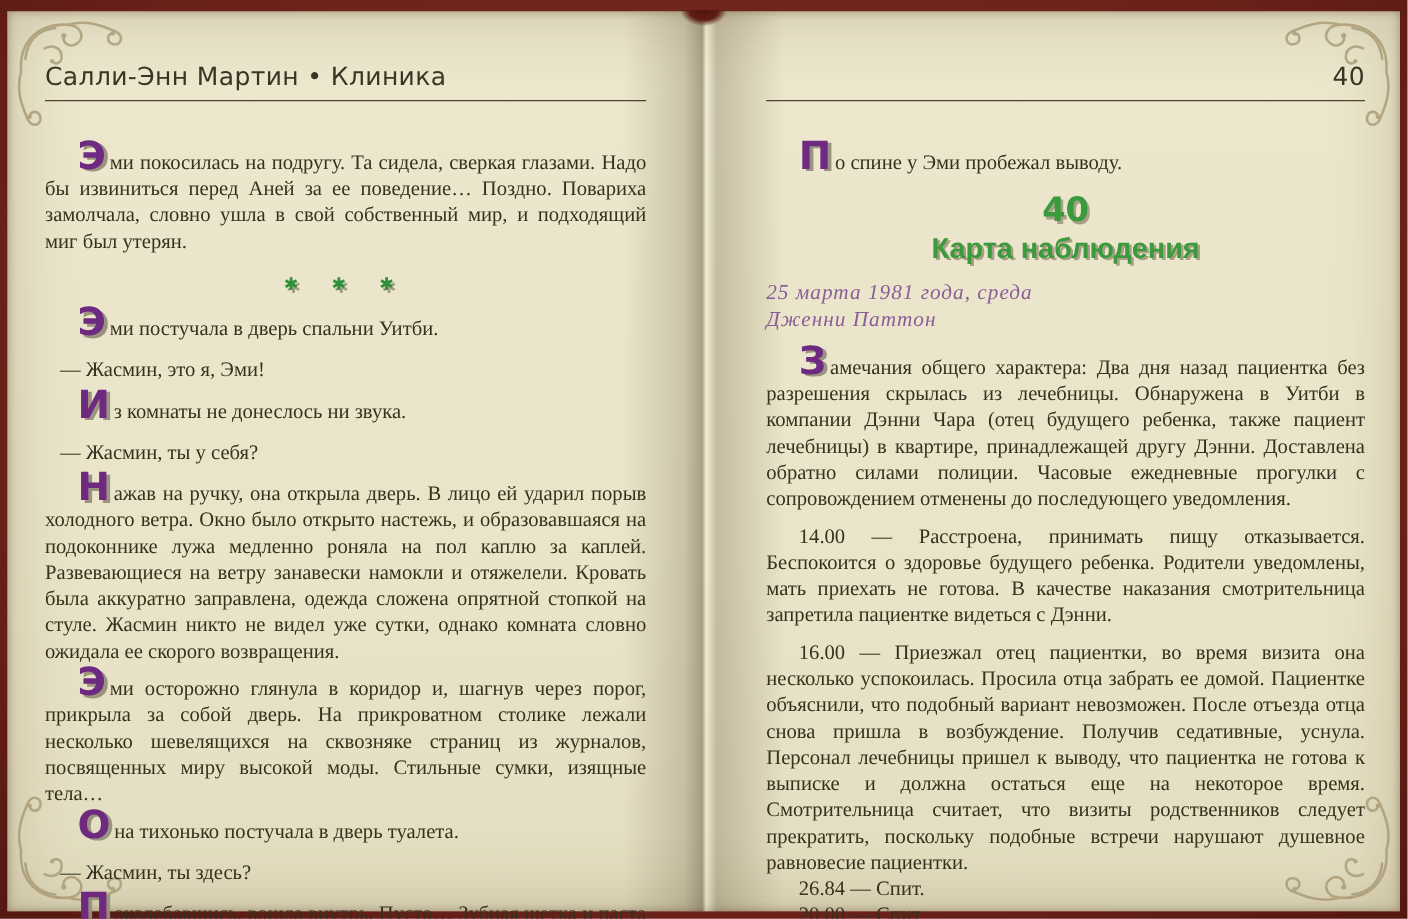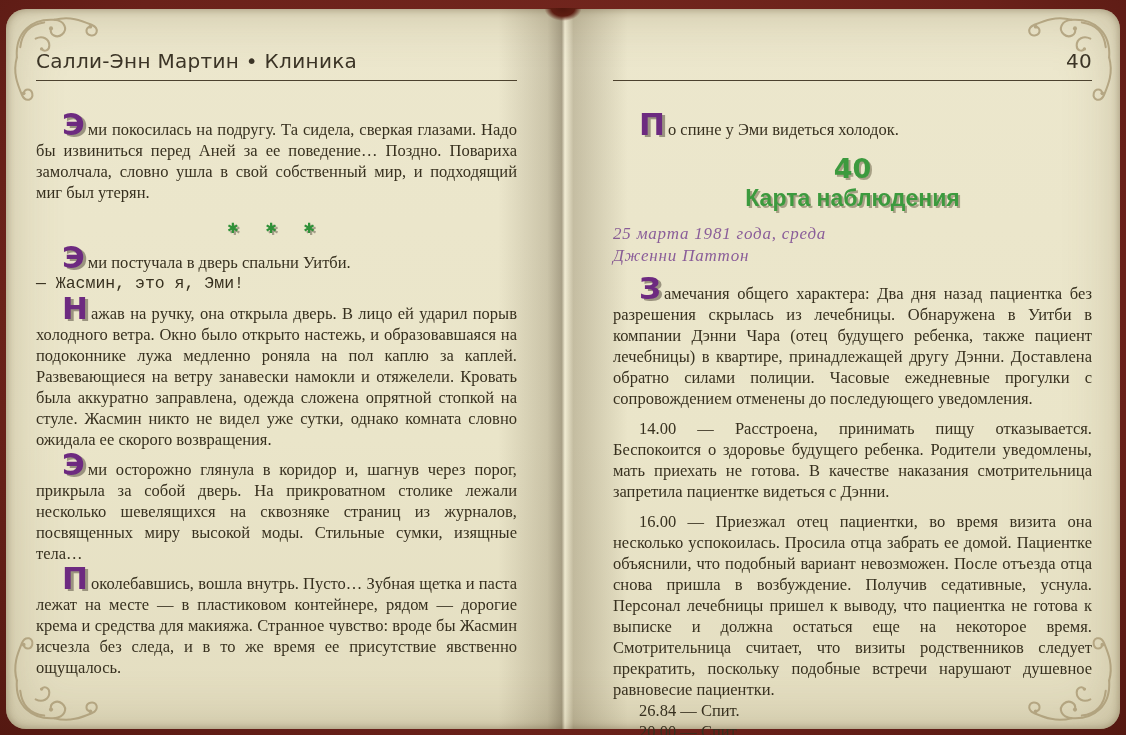--- a/index.html
+++ b/index.html
@@ -4,21 +4,21 @@
 <style>
   html,body{margin:0;padding:0;}
   body{
     width:1126px;height:735px;position:relative;overflow:hidden;
     background:radial-gradient(ellipse at 50% 40%, #7c2b22 0%, #6a211a 70%, #541811 100%);
     font-family:"Liberation Serif","DejaVu Serif",serif;
   }
   .book{
     position:absolute;top:9px;left:6px;right:6px;bottom:6px;
     background:linear-gradient(180deg,#ece7cd 0%,#eae5c9 60%,#e3ddc0 100%);
-    border-radius:20px;
+    border-radius:0;
     box-shadow:inset 0 0 55px rgba(115,95,55,.30), inset 0 0 8px rgba(80,60,30,.45);
   }
   .gutter{
     position:absolute;top:0;bottom:0;left:50%;width:130px;transform:translateX(-50%);
     background:linear-gradient(90deg,
       rgba(75,60,32,0) 0%,
       rgba(75,60,32,.20) 38%,
       rgba(60,46,24,.38) 49%,
       rgba(255,250,232,.30) 51.5%,
       rgba(75,60,32,.24) 58%,
@@ -49,21 +49,21 @@
   }
   .page-header .pnum{margin-left:auto;}
 
   .content{
     margin-top:38px;
     font-size:16.5px;line-height:21px;color:#37301f;
     text-align:justify;
   }
   .block{margin:0 0 9px;}
   .para{margin:0;text-indent:26px;}
-  .dialogue{margin:0;text-indent:0;font-family:Liberation Mono, monospace;}
+  .dialogue{margin:12px;text-indent:0;}
   .dropcap{
     font-family:"DejaVu Sans","Liberation Sans",sans-serif;
     font-weight:bold;font-size:31px;line-height:0;
     color:#6d2a80;text-shadow:3px 2px 0 rgba(150,142,122,.95);
     margin-right:3px;
   }
   .separator{
     text-align:center;text-indent:0;margin:15px 0 13px;
     color:#2f9138;font-size:14px;letter-spacing:11px;
     text-shadow:2px 2px 0 rgba(150,145,125,.85);
@@ -133,45 +133,53 @@
           <p class="para"><span class="dropcap">Э</span><span>ми покосилась на подругу. Та сидела, сверкая глазами. Надо бы извиниться перед Аней за ее поведение… Поздно. Повариха замолчала, словно ушла в свой собственный мир, и подходящий миг был утерян.</span></p>
         </div>
 
         <div class="separator">✱ ✱ ✱</div>
 
         <div class="block">
           <p class="para"><span class="dropcap">Э</span><span>ми постучала в дверь спальни Уитби.</span></p>
           <p class="dialogue">— Жасмин, это я, Эми!</p>
         </div>
 
+        <div class="block">
+          <p class="para"><span class="dropcap">И</span><span>з комнаты не донеслось ни звука.</span></p>
+          <p class="dialogue">— Жасмин, ты у себя?</p>
+        </div>
 
         <div class="block">
           <p class="para"><span class="dropcap">Н</span><span>ажав на ручку, она открыла дверь. В лицо ей ударил порыв холодного ветра. Окно было открыто настежь, и образовавшаяся на подоконнике лужа медленно роняла на пол каплю за каплей. Развевающиеся на ветру занавески намокли и отяжелели. Кровать была аккуратно заправлена, одежда сложена опрятной стопкой на стуле. Жасмин никто не видел уже сутки, однако комната словно ожидала ее скорого возвращения.</span></p>
         </div>
 
         <div class="block">
           <p class="para"><span class="dropcap">Э</span><span>ми осторожно глянула в коридор и, шагнув через порог, прикрыла за собой дверь. На прикроватном столике лежали несколько шевелящихся на сквозняке страниц из журналов, посвященных миру высокой моды. Стильные сумки, изящные тела…</span></p>
         </div>
 
+        <div class="block">
+          <p class="para"><span class="dropcap">О</span><span>на тихонько постучала в дверь туалета.</span></p>
+          <p class="dialogue">— Жасмин, ты здесь?</p>
+        </div>
 
         <div class="block">
           <p class="para"><span class="dropcap">П</span><span>околебавшись, вошла внутрь. Пусто… Зубная щетка и паста лежат на месте — в пластиковом контейнере, рядом — дорогие крема и средства для макияжа. Странное чувство: вроде бы Жасмин исчезла без следа, и в то же время ее присутствие явственно ощущалось.</span></p>
         </div>
 
       </div>
     </div>
 
     <div class="page right">
       <div class="page-header">
         <span class="pnum">40</span>
       </div>
       <div class="content">
 
         <div class="block">
-          <p class="para"><span class="dropcap">П</span><span>о спине у Эми видеться холодок.</span></p>
+          <p class="para"><span class="dropcap">П</span><span>о спине у Эми пробежал выводу.</span></p>
         </div>
 
         <div class="chapter-num">40</div>
         <div class="chapter-title">Карта наблюдения</div>
 
         <div class="date-block">
           <p class="date-line">25 марта 1981 года, среда</p>
           <p class="date-line">Дженни Паттон</p>
         </div>
 

